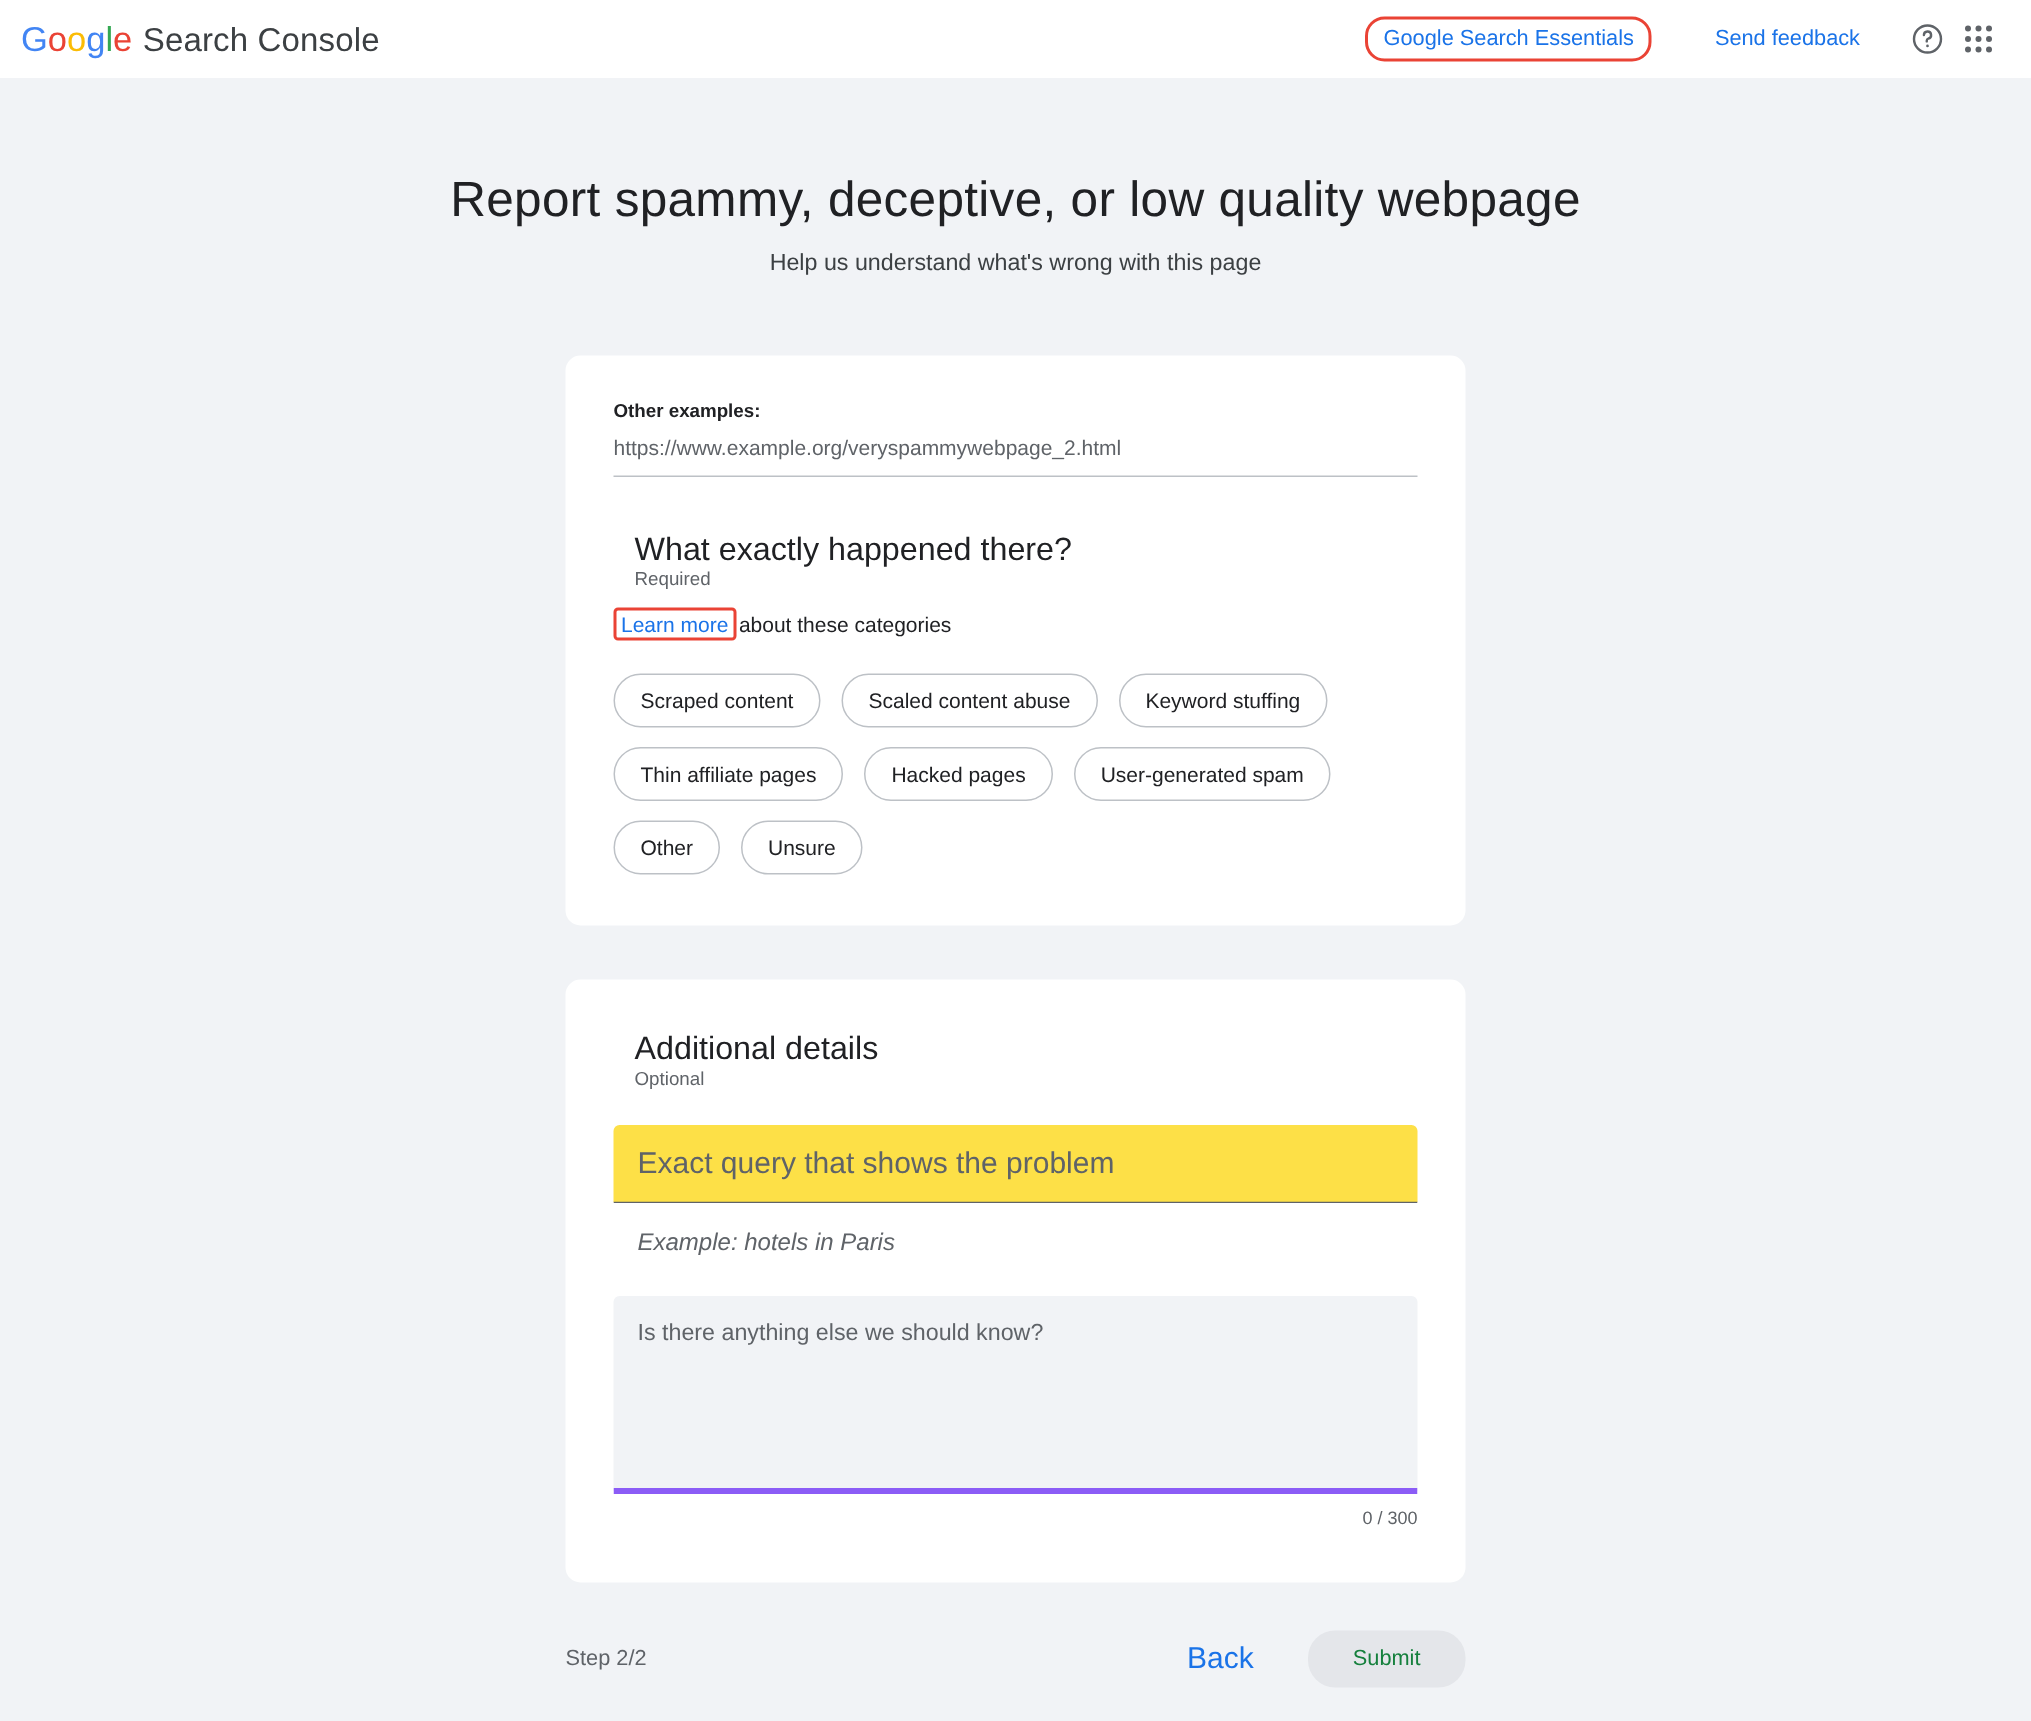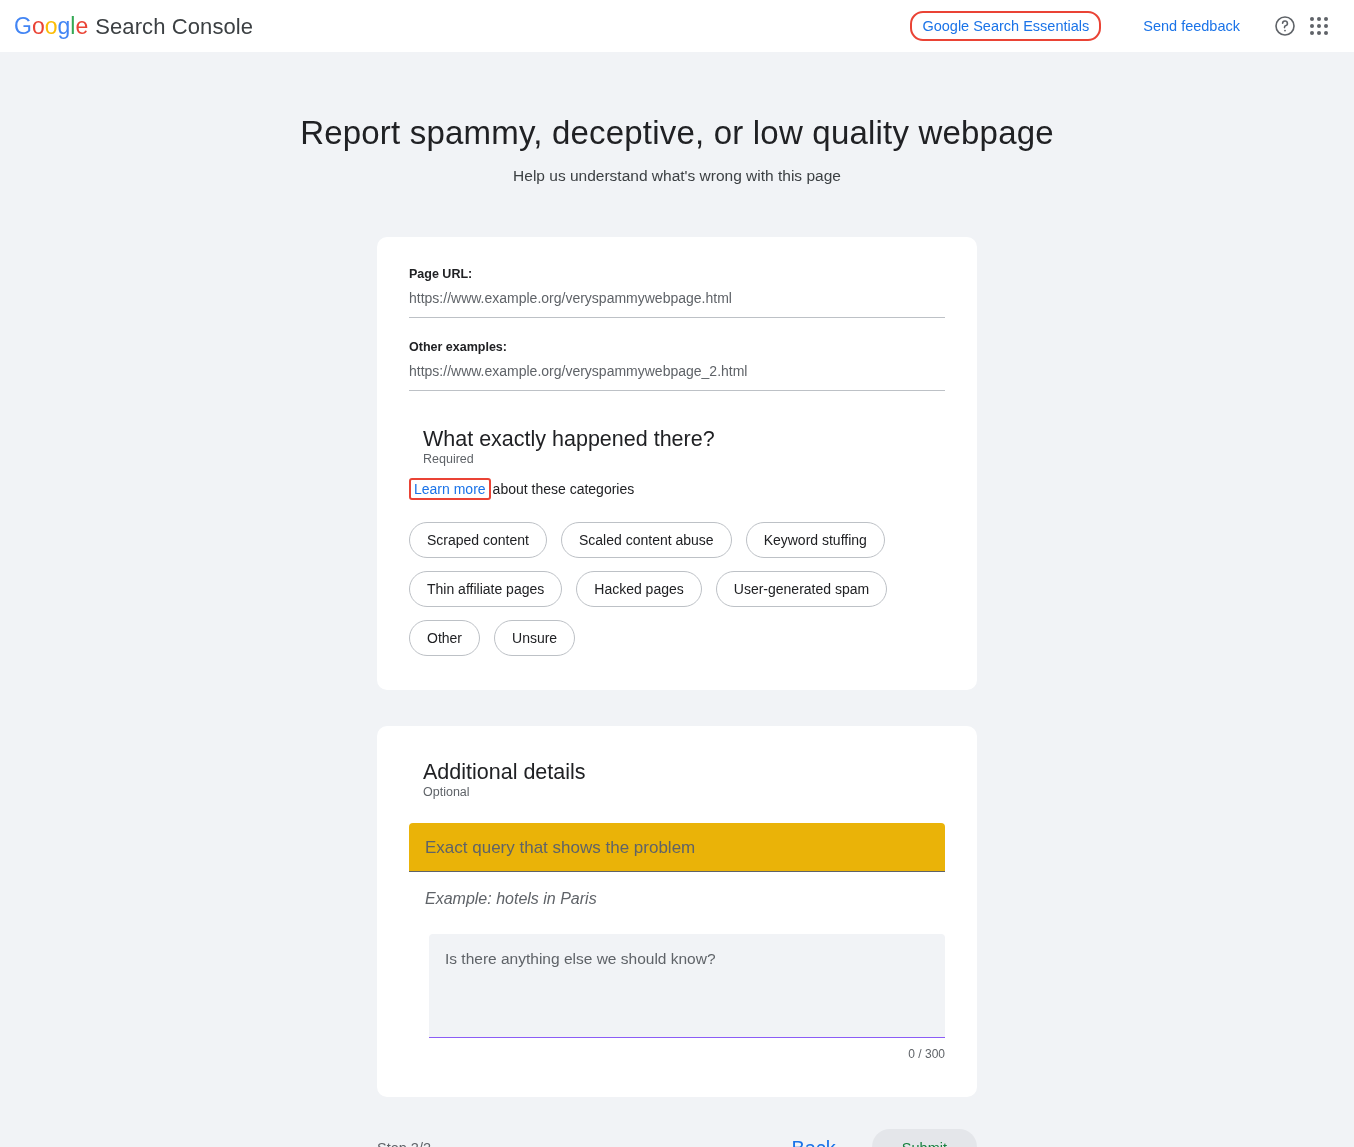--- a/index.html
+++ b/index.html
@@ -173,46 +173,45 @@
     font-size: 14px;
     color: #202124;
     background: #fff;
     cursor: pointer;
     line-height: 18px;
   }
 
   
   .input-filled {
     margin-top: 24px;
-    background: #eab308;
+    background: #fde047;
     border-bottom: 1px solid #5f6368;
     border-radius: 4px 4px 0 0;
     padding: 15px 16px 13px 16px;
-    font-size: 17px;
+    font-size: 20px;
     color: #5f6368;
     cursor: text;
   }
   .input-hint {
     font-size: 16px;
     color: #5f6368;
     margin-top: 18px;
     padding-left: 16px;
     font-style: italic;
   }
   .textarea-filled {
     margin-top: 26px;
     background: #f1f3f6;
-    border-bottom: 1px solid #8b5cf6;
+    border-bottom: 4px solid #8b5cf6;
     border-radius: 4px 4px 0 0;
     padding: 16px 16px 16px 16px;
     font-size: 15.5px;
     color: #5f6368;
-    height: 104px;
+    height: 132px;
     cursor: text;
-    margin-left: 20px;
   }
   .counter {
     text-align: right;
     font-size: 12px;
     color: #5f6368;
     margin-top: 9px;
   }
 
   
   .footer {
@@ -287,24 +286,20 @@
       </div>
     </div>
   </div>
 </div>
 
 <h1 class="page-title">Report spammy, deceptive, or low quality webpage</h1>
 <div class="page-sub">Help us understand what's wrong with this page</div>
 
 <div class="card card-1">
 
-  <div class="field-block">
-    <div class="field-label">Page URL:</div>
-    <div class="field-value">https://www.example.org/veryspammywebpage.html</div>
-  </div>
 
   <div class="field-block">
     <div class="field-label">Other examples:</div>
     <div class="field-value">https://www.example.org/veryspammywebpage_2.html</div>
   </div>
 
   <div class="section-head">
     <div class="section-title">What exactly happened there?</div>
     <div class="section-flag">Required</div>
   </div>

